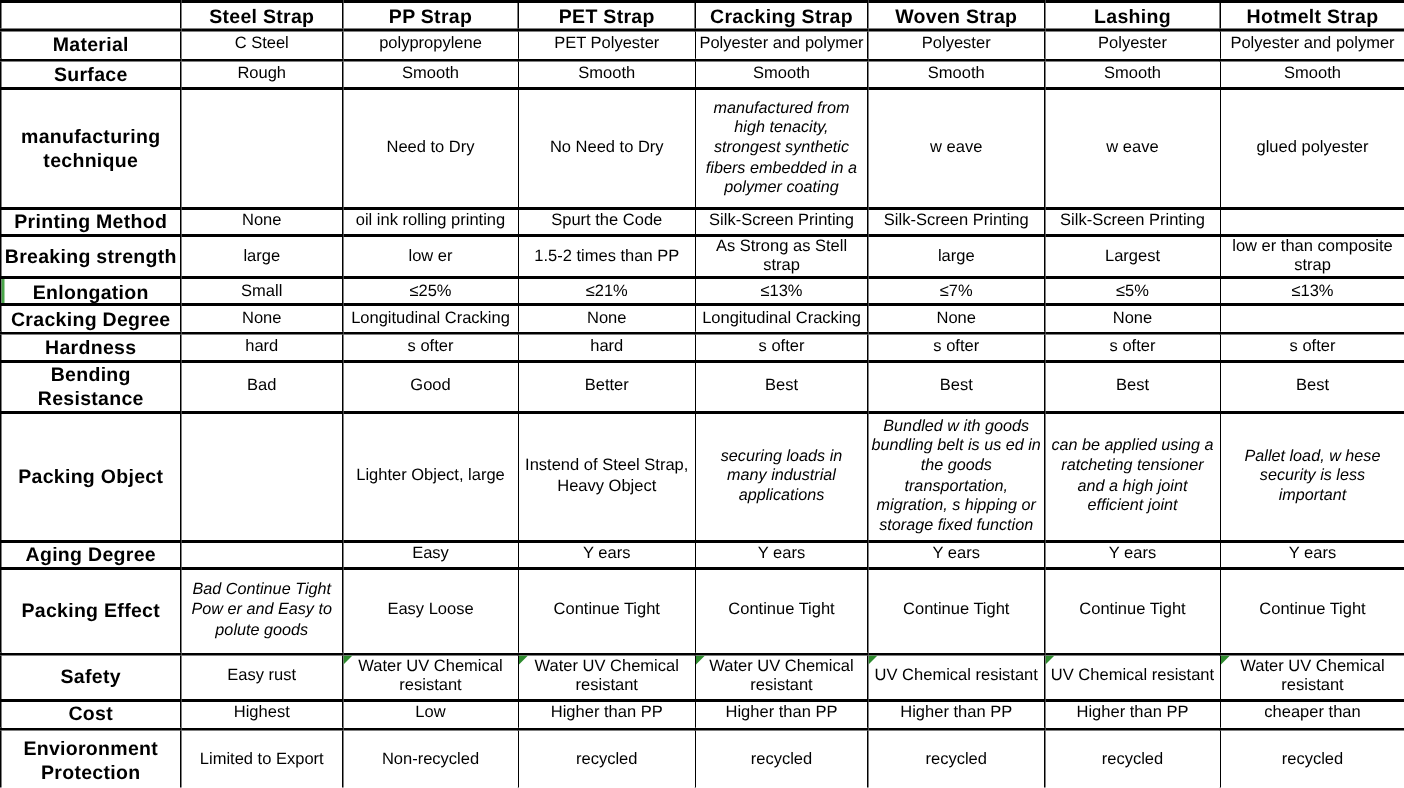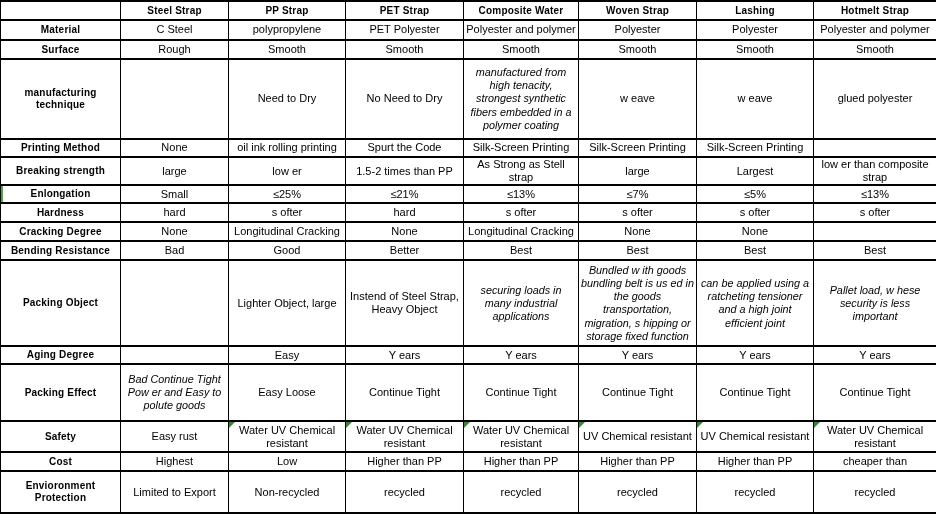--- a/index.html
+++ b/index.html
@@ -31,21 +31,21 @@
     font-size:11px;
     line-height:1.2;
     color:#000;
     overflow:hidden;
     word-wrap:break-word;
     background:var(--bg);
   }
   thead tr{ height:19px; }
   thead th, tbody th{
     font-weight:bold;
-    font-size:10px;
+    font-size:13px;
     letter-spacing:0.2px;
   }
   td{ font-weight:normal; }
   td.long{ font-size:10.8px; line-height:1.22;font-style:italic; }
   td.rel, th.rel{ position:relative; }
   .cell-text{ display:inline-block; max-width:100%; }
   .corner-marker{
     position:absolute; top:0; left:0;
     width:0; height:0;
     border-top:6px solid var(--marker-green);
@@ -70,21 +70,21 @@
     <col style="width:118px">
     <col style="width:117px">
     <col style="width:123px">
   </colgroup>
   <thead>
     <tr id="header-row">
         <th></th>
         <th>Steel Strap</th>
         <th>PP Strap</th>
         <th>PET Strap</th>
-        <th>Composite Water</th>
+        <th>Cracking Strap</th>
         <th>Woven Strap</th>
         <th>Lashing</th>
         <th>Hotmelt Strap</th>
       </tr>
   </thead>
   <tbody id="table-body">
       <tr style="height: 20px;">
         <th class="rel"><span class="cell-text">Material</span></th>
         <td class="rel"><span class="cell-text">C Steel</span></td>
         <td class="rel"><span class="cell-text">polypropylene</span></td>
@@ -138,38 +138,38 @@
         <th class="rel"><span class="cell-text">Enlongation</span><span class="left-edge-marker"></span></th>
         <td class="rel"><span class="cell-text">Small</span></td>
         <td class="rel"><span class="cell-text">≤25%</span></td>
         <td class="rel"><span class="cell-text">≤21%</span></td>
         <td class="rel"><span class="cell-text">≤13%</span></td>
         <td class="rel"><span class="cell-text">≤7%</span></td>
         <td class="rel"><span class="cell-text">≤5%</span></td>
         <td class="rel"><span class="cell-text">≤13%</span></td>
       </tr>
       <tr style="height: 19px;">
+        <th class="rel"><span class="cell-text">Cracking Degree</span></th>
+        <td class="rel"><span class="cell-text">None</span></td>
+        <td class="rel"><span class="cell-text">Longitudinal Cracking</span></td>
+        <td class="rel"><span class="cell-text">None</span></td>
+        <td class="rel"><span class="cell-text">Longitudinal Cracking</span></td>
+        <td class="rel"><span class="cell-text">None</span></td>
+        <td class="rel"><span class="cell-text">None</span></td>
+        <td class="rel"><span class="cell-text"></span></td>
+      </tr>
+      <tr style="height: 19px;">
         <th class="rel"><span class="cell-text">Hardness</span></th>
         <td class="rel"><span class="cell-text">hard</span></td>
         <td class="rel"><span class="cell-text">s ofter</span></td>
         <td class="rel"><span class="cell-text">hard</span></td>
         <td class="rel"><span class="cell-text">s ofter</span></td>
         <td class="rel"><span class="cell-text">s ofter</span></td>
         <td class="rel"><span class="cell-text">s ofter</span></td>
         <td class="rel"><span class="cell-text">s ofter</span></td>
-      </tr>
-      <tr style="height: 19px;">
-        <th class="rel"><span class="cell-text">Cracking Degree</span></th>
-        <td class="rel"><span class="cell-text">None</span></td>
-        <td class="rel"><span class="cell-text">Longitudinal Cracking</span></td>
-        <td class="rel"><span class="cell-text">None</span></td>
-        <td class="rel"><span class="cell-text">Longitudinal Cracking</span></td>
-        <td class="rel"><span class="cell-text">None</span></td>
-        <td class="rel"><span class="cell-text">None</span></td>
-        <td class="rel"><span class="cell-text"></span></td>
       </tr>
       <tr style="height: 19px; margin-left: 36px;">
         <th class="rel"><span class="cell-text">Bending Resistance</span></th>
         <td class="rel"><span class="cell-text">Bad</span></td>
         <td class="rel"><span class="cell-text">Good</span></td>
         <td class="rel"><span class="cell-text">Better</span></td>
         <td class="rel"><span class="cell-text">Best</span></td>
         <td class="rel"><span class="cell-text">Best</span></td>
         <td class="rel"><span class="cell-text">Best</span></td>
         <td class="rel"><span class="cell-text">Best</span></td>

